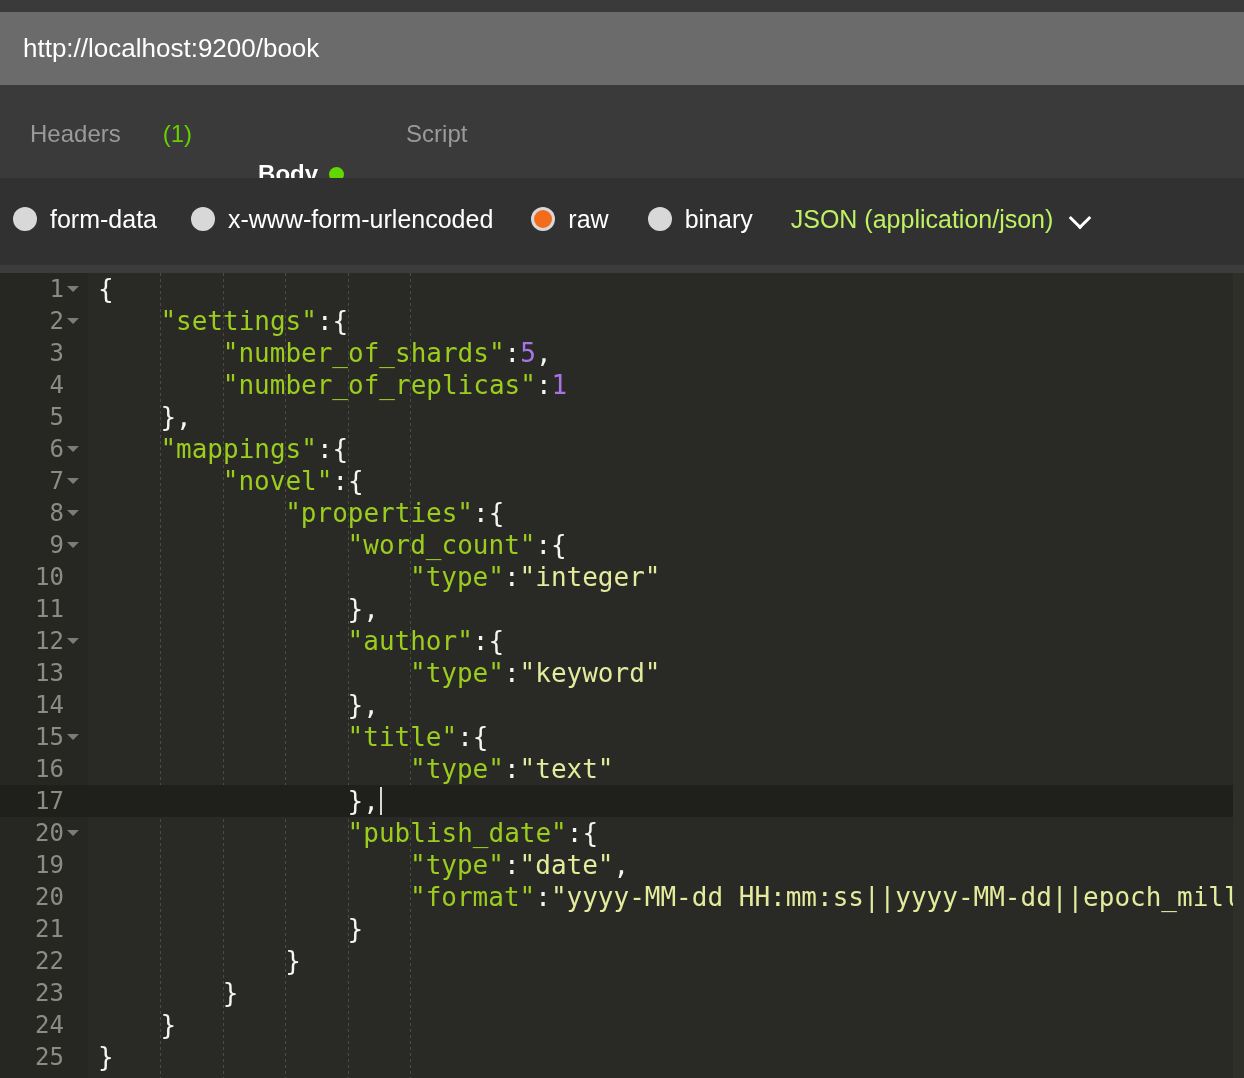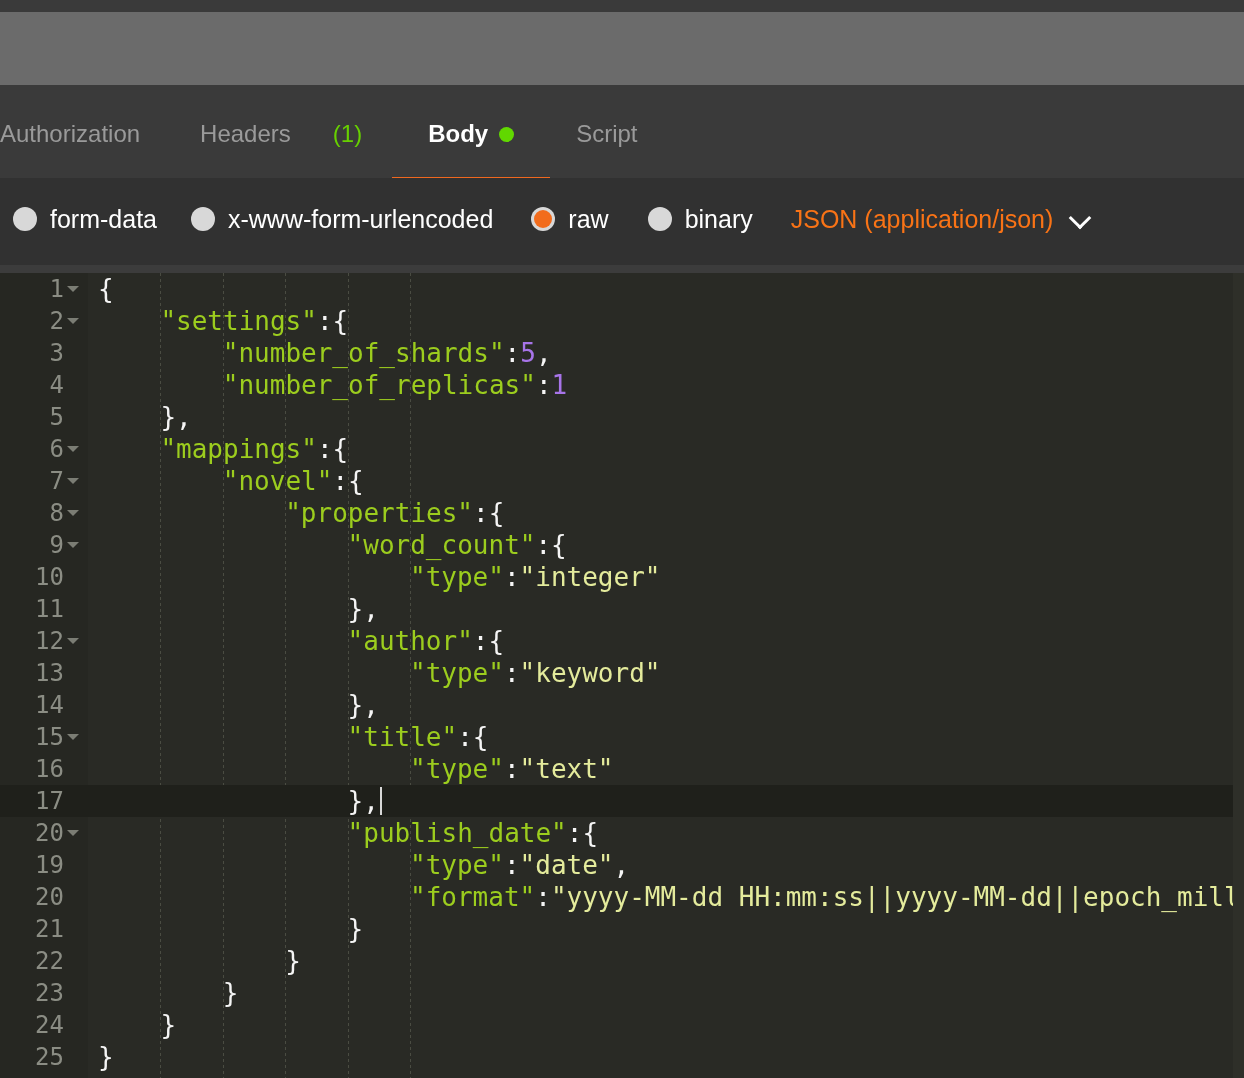--- a/index.html
+++ b/index.html
@@ -96,21 +96,21 @@
   .radio.checked::after {
     content: ""; position: absolute; left: 3px; top: 3px;
     width: 18px; height: 18px; border-radius: 50%;
     background: #f26c1c;
   }
   .radio-label { color: #ffffff; font-size: 25px; }
   .content-type {
     display: flex; align-items: center; gap: 17px;
     cursor: pointer;
   }
-  .content-type-label { color: #f97316; font-size: 25px; }
+  .content-type-label { color: #bef264; font-size: 25px; }
   .chev-sm { display: inline-block; width: 20px; height: 20px; position: relative; }
   .chev-sm::before {
     content: ""; position: absolute; left: 2px; top: 1px;
     width: 13px; height: 13px;
     border-right: 3px solid #ffffff; border-bottom: 3px solid #ffffff;
     transform: rotate(45deg);
   }
 
   
   .editor-sep {
@@ -189,31 +189,31 @@
   }
 </style>
 </head>
 <body>
 
 <div id="app">
 
   <div class="top-strip"></div>
 
   <div class="request-bar">
+    <div class="url-field">
+      <span class="url-text">http://localhost:9200/book</span>
+    </div>
   </div>
 
   <div class="tabs-row">
-    <div class="tab" style="padding-left:0;padding-right:30px;">
-      <span>Authorization</span>
-    </div>
     <div class="tab" style="padding-left:30px;padding-right:30px;gap:42px;">
       <span>Headers</span>
       <span class="hdr-count">(1)</span>
     </div>
-    <div class="tab active" style="padding-left:36px;padding-right:36px;">
+    <div class="tab active" style="padding-left:36px;padding-right:36px;margin-top:40px;">
       <span>Body</span>
       <span class="green-dot"></span>
       <span class="underline"></span>
     </div>
     <div class="tab" style="padding-left:26px;padding-right:26px;">
       <span>Script</span>
     </div>
   </div>
 
   <div class="bodytype-row">

